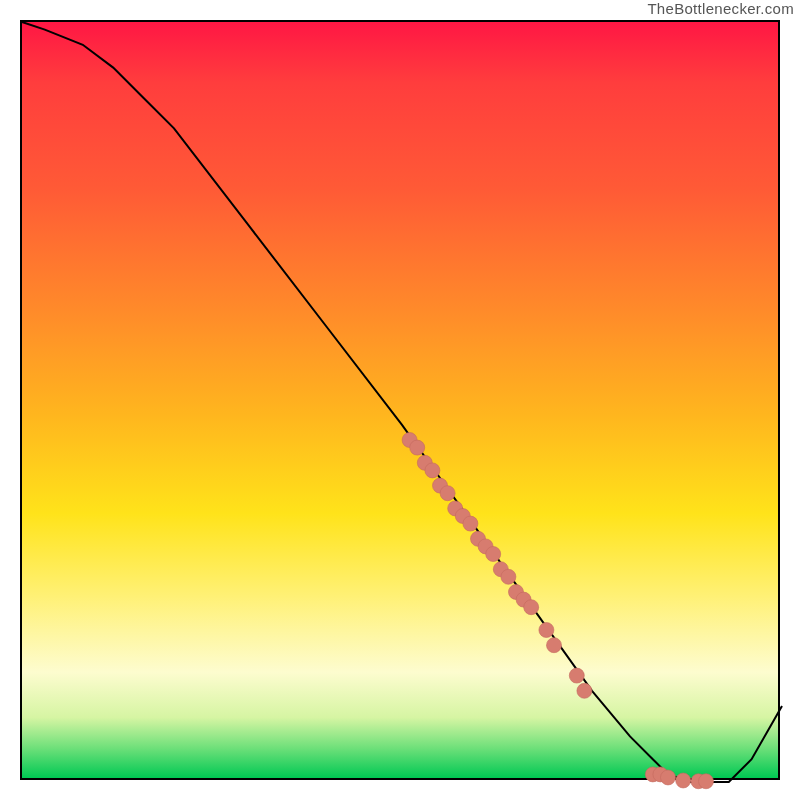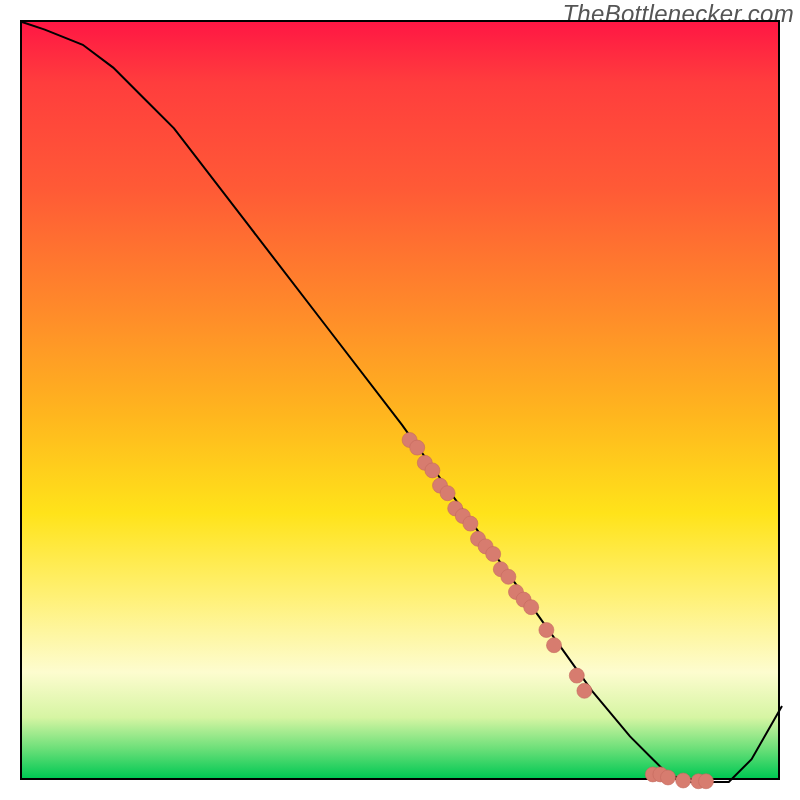--- a/index.html
+++ b/index.html
@@ -37,25 +37,24 @@
       #fdfccf 86%,
       #d6f5a3 92%,
       #6fe07a 96%,
       #00c853 100%
     );
   }
   .watermark {
     position: absolute;
     top: 0px;
     right: 6px;
-    font-size: 24px;
+    font-size: 15px;
     color: #555;
     font-weight: 500;
     letter-spacing: 0.3px;
-    font-style: italic;
   }
   svg.overlay {
     position: absolute;
     left: 0;
     top: 0;
     width: 760px;
     height: 760px;
     overflow: visible;
   }
   .curve {

